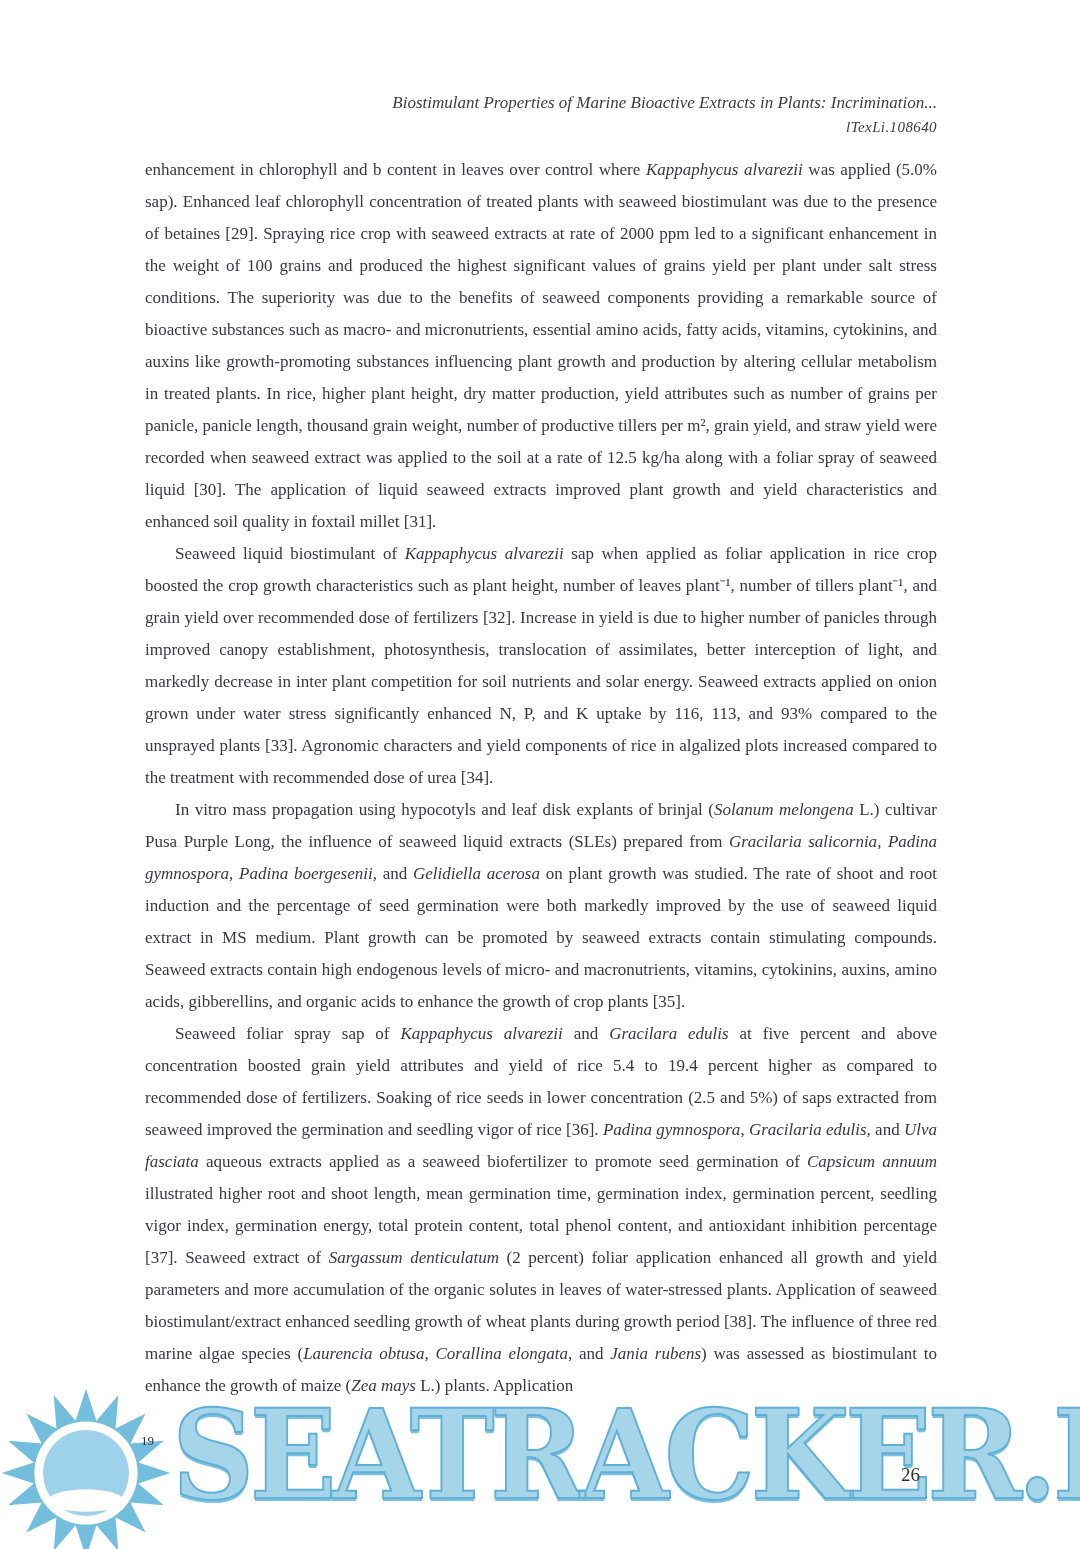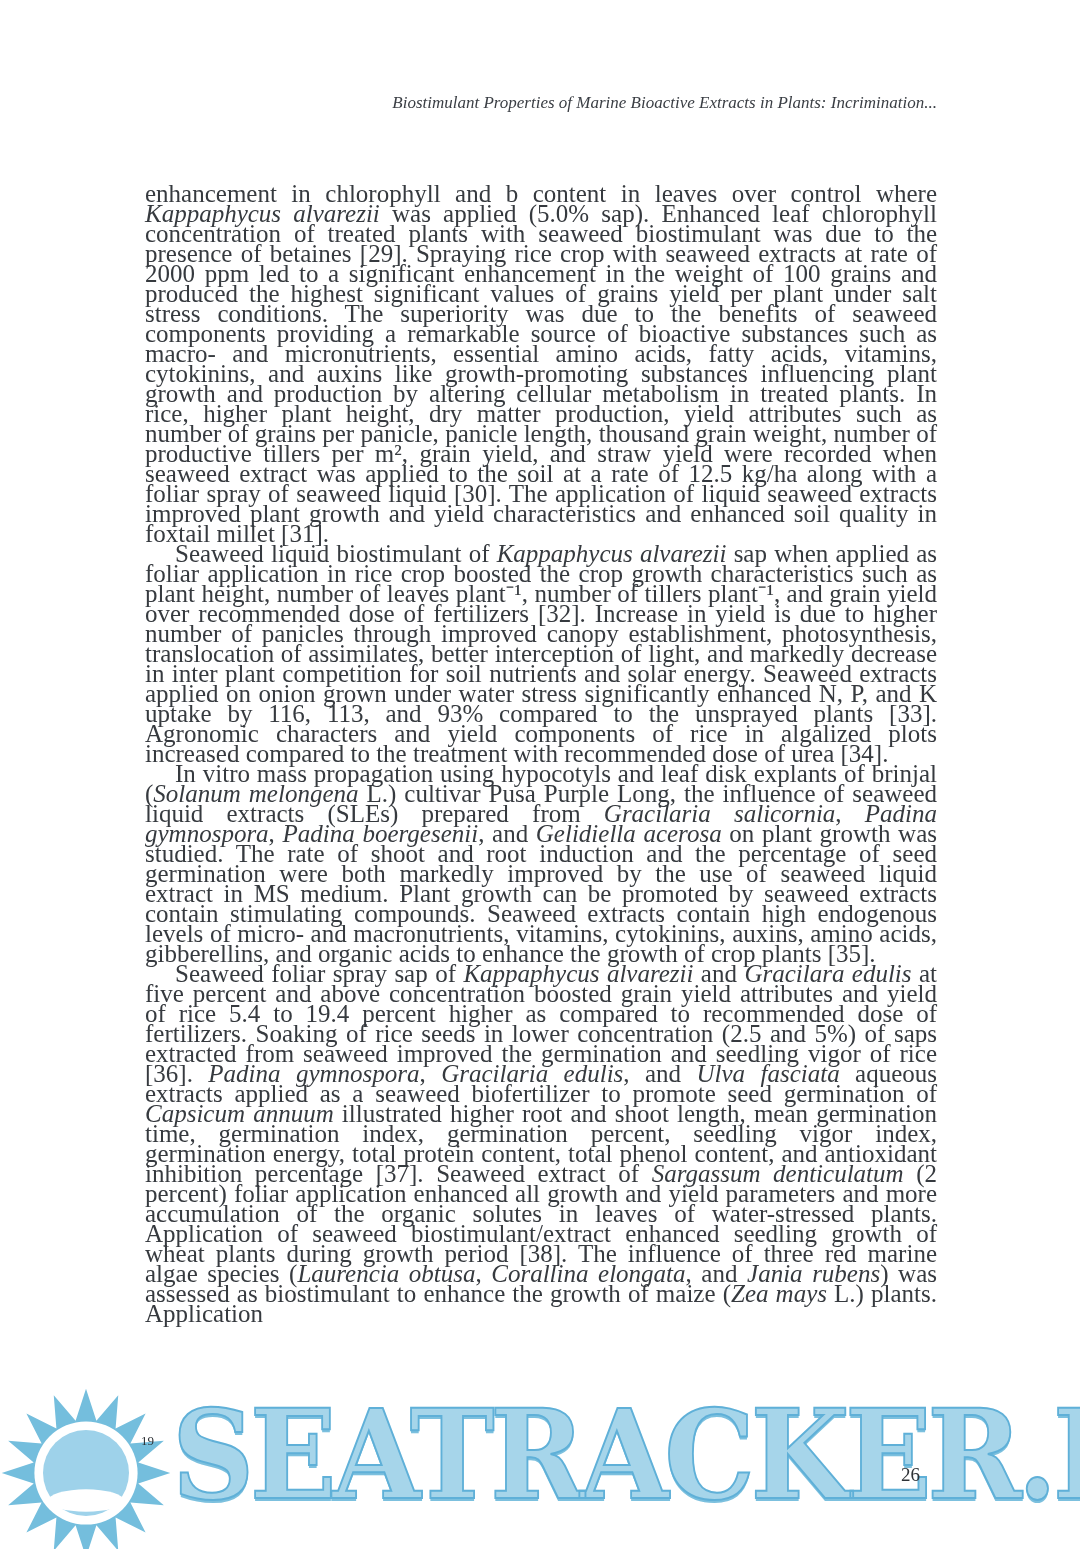--- a/index.html
+++ b/index.html
@@ -29,24 +29,24 @@
     font-style: italic;
     font-size: 15px;
     line-height: 20px;
     margin-top: 3px;
     letter-spacing: 0.4px;
     color: #3a3e44;
   }
   .body-text {
     position: absolute;
     left: 145px;
-    top: 184px;
+    top: 154px;
     width: 792px;
-    font-size: 25px;
-    line-height: 20px;
+    font-size: 17px;
+    line-height: 32px;
     text-align: justify;
   }
   .para { margin: 0; }
   .para.indent { text-indent: 30px; }
   .it { font-style: italic; }
 
   .watermark {
     position: absolute;
     left: 0;
     top: 1385px;
@@ -94,20 +94,21 @@
     z-index: 4;
   }
 </style>
 </head>
 <body>
 
 <div class="page">
 
   <header class="page-header">
     <div class="running-title">Biostimulant Properties of Marine Bioactive Extracts in Plants: Incrimination...</div>
+    <div class="doc-id">lTexLi.108640</div>
   </header>
 
   <main class="body-text">
     <p class="para"><span>enhancement in chlorophyll and b content in leaves over control where </span><span class="it">Kappaphycus alvarezii</span><span> was applied (5.0% sap). Enhanced leaf chlorophyll concentration of treated plants with seaweed biostimulant was due to the presence of betaines [29]. Spraying rice crop with seaweed extracts at rate of 2000 ppm led to a significant enhancement in the weight of 100 grains and produced the highest significant values of grains yield per plant under salt stress conditions. The superiority was due to the benefits of seaweed components providing a remarkable source of bioactive substances such as macro- and micronutrients, essential amino acids, fatty acids, vitamins, cytokinins, and auxins like growth-promoting substances influencing plant growth and production by altering cellular metabolism in treated plants. In rice, higher plant height, dry matter production, yield attributes such as number of grains per panicle, panicle length, thousand grain weight, number of productive tillers per m², grain yield, and straw yield were recorded when seaweed extract was applied to the soil at a rate of 12.5 kg/ha along with a foliar spray of seaweed liquid [30]. The application of liquid seaweed extracts improved plant growth and yield characteristics and enhanced soil quality in foxtail millet [31].</span></p>
     <p class="para indent"><span>Seaweed liquid biostimulant of </span><span class="it">Kappaphycus alvarezii</span><span> sap when applied as foliar application in rice crop boosted the crop growth characteristics such as plant height, number of leaves plant⁻¹, number of tillers plant⁻¹, and grain yield over recommended dose of fertilizers [32]. Increase in yield is due to higher number of panicles through improved canopy establishment, photosynthesis, translocation of assimilates, better interception of light, and markedly decrease in inter plant competition for soil nutrients and solar energy. Seaweed extracts applied on onion grown under water stress significantly enhanced N, P, and K uptake by 116, 113, and 93% compared to the unsprayed plants [33]. Agronomic characters and yield components of rice in algalized plots increased compared to the treatment with recommended dose of urea [34].</span></p>
     <p class="para indent"><span>In vitro mass propagation using hypocotyls and leaf disk explants of brinjal (</span><span class="it">Solanum melongena</span><span> L.) cultivar Pusa Purple Long, the influence of seaweed liquid extracts (SLEs) prepared from </span><span class="it">Gracilaria salicornia</span><span>, </span><span class="it">Padina gymnospora</span><span>, </span><span class="it">Padina boergesenii</span><span>, and </span><span class="it">Gelidiella acerosa</span><span> on plant growth was studied. The rate of shoot and root induction and the percentage of seed germination were both markedly improved by the use of seaweed liquid extract in MS medium. Plant growth can be promoted by seaweed extracts contain stimulating compounds. Seaweed extracts contain high endogenous levels of micro- and macronutrients, vitamins, cytokinins, auxins, amino acids, gibberellins, and organic acids to enhance the growth of crop plants [35].</span></p>
     <p class="para indent"><span>Seaweed foliar spray sap of </span><span class="it">Kappaphycus alvarezii</span><span> and </span><span class="it">Gracilara edulis</span><span> at five percent and above concentration boosted grain yield attributes and yield of rice 5.4 to 19.4 percent higher as compared to recommended dose of fertilizers. Soaking of rice seeds in lower concentration (2.5 and 5%) of saps extracted from seaweed improved the germination and seedling vigor of rice [36]. </span><span class="it">Padina gymnospora</span><span>, </span><span class="it">Gracilaria edulis</span><span>, and </span><span class="it">Ulva fasciata</span><span> aqueous extracts applied as a seaweed biofertilizer to promote seed germination of </span><span class="it">Capsicum annuum</span><span> illustrated higher root and shoot length, mean germination time, germination index, germination percent, seedling vigor index, germination energy, total protein content, total phenol content, and antioxidant inhibition percentage [37]. Seaweed extract of </span><span class="it">Sargassum denticulatum</span><span> (2 percent) foliar application enhanced all growth and yield parameters and more accumulation of the organic solutes in leaves of water-stressed plants. Application of seaweed biostimulant/extract enhanced seedling growth of wheat plants during growth period [38]. The influence of three red marine algae species (</span><span class="it">Laurencia obtusa</span><span>, </span><span class="it">Corallina elongata</span><span>, and </span><span class="it">Jania rubens</span><span>) was assessed as biostimulant to enhance the growth of maize (</span><span class="it">Zea mays</span><span> L.) plants. Application</span></p>
   </main>
 
   <div class="watermark">

